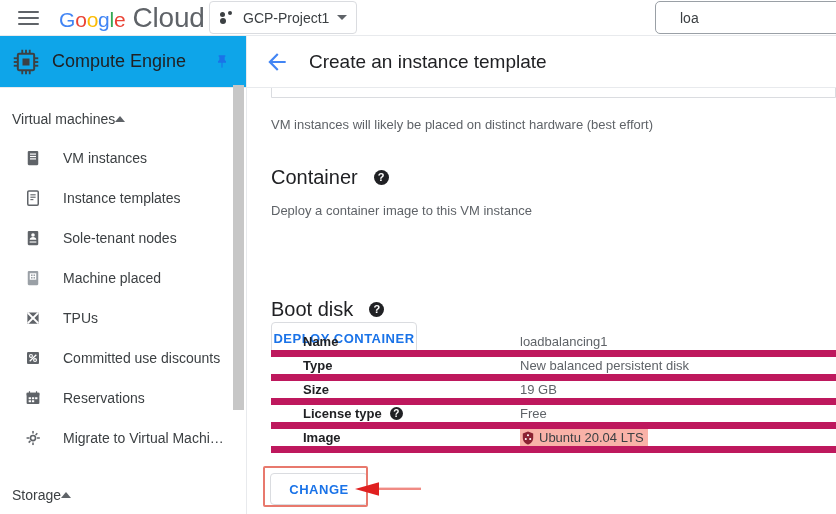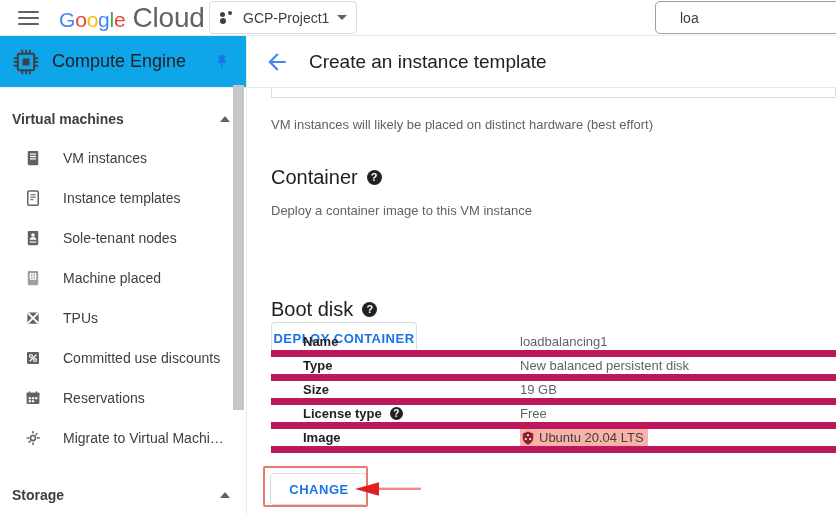--- a/index.html
+++ b/index.html
@@ -72,22 +72,22 @@
   }
   .backbtn { margin-left:17px; width:26px;height:26px; cursor:pointer; flex:0 0 auto;}
   .page-title { margin-left:19px; font-size:19px; color:#202124; white-space:nowrap;}
 
   
   .sidebar {
     position:absolute; top:88px; left:0; width:247px; height:426px;
     background:#fff; border-right:1px solid #e8eaed; overflow:hidden;
   }
   .sec-head {
-    display:flex; align-items:center; justify-content:space-between;
-    padding: 0 16px 0 12px; height: 38px; margin-top: 12px; font-weight: bold;
+    display:flex; align-items:center; justify-content:flex-start;
+    padding: 0 16px 0 12px; height: 38px; margin-top: 12px;
   }
   .sec-head .lbl { font-size:14px; color:#3c4043; }
   .chev { width:0;height:0; border-left:5px solid transparent; border-right:5px solid transparent;
           border-bottom:6px solid #5f6368; }
   .navlist { list-style:none; margin:0; padding:0; }
   .navitem {
     display:flex; align-items:center; height:40px; padding-left: 24px; cursor:pointer;
     gap: 21px;
   }
   .navitem .ico { width:18px;height:18px; flex:0 0 auto; display:block; }
@@ -103,21 +103,21 @@
   }
   .cut-field {
     position:absolute; left: 23px; top: -12px; width: 565px; height: 22px;
     border:1px solid #dadce0; border-radius:4px 4px 0 0; background:#fff;
   }
   .helper-note {
     position:absolute; left:23px; top:29px; font-size:13px; color:#5f6368; white-space:nowrap;
   }
   .sec-title {
     position:absolute; font-size:20px; color:#202124; font-weight:500; display:flex;
-    align-items:center; gap:9px; white-space:nowrap;justify-content:space-between;
+    align-items:center; gap:16px; white-space:nowrap;justify-content:space-between;
   }
   #container-title { left:23px; top:78px; }
   #bootdisk-title { left:23px; top:210px; }
   .qmark {
     width:15px;height:15px;border-radius:50%;background:#202124;color:#fff;
     font-size:11px; font-weight:bold; display:inline-flex; align-items:center;
     justify-content:center; line-height:1; font-family:"Liberation Sans",sans-serif;
     flex:0 0 auto; cursor:pointer;
   }
   .qmark.sm { width:13px;height:13px;font-size:10px;}

